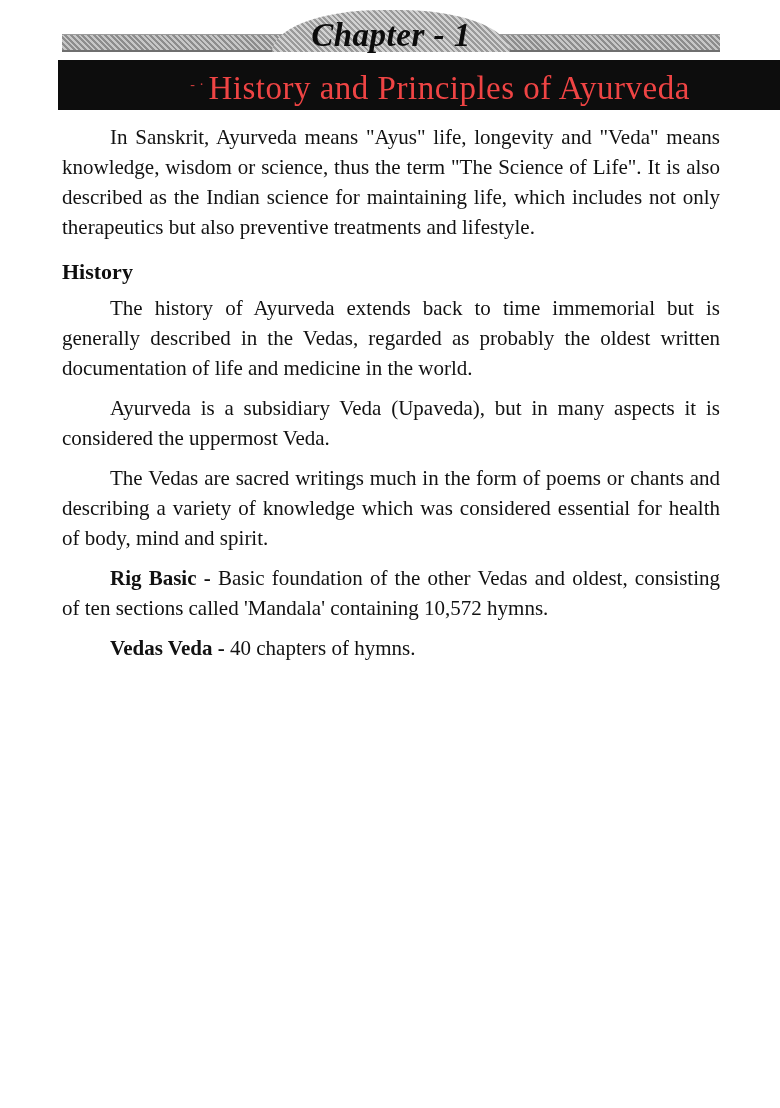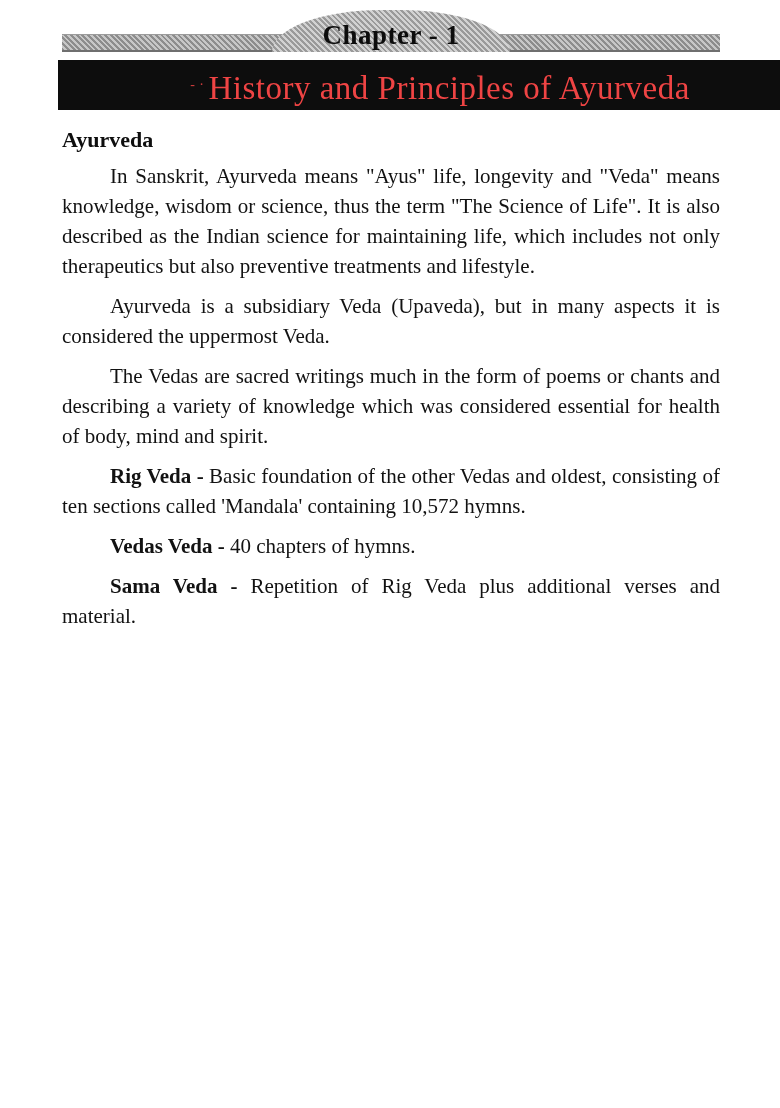--- a/index.html
+++ b/index.html
@@ -42,22 +42,23 @@
     width: 238px;
     height: 42px;
     border-top-left-radius: 120px 46px;
     border-top-right-radius: 120px 46px;
     background: repeating-linear-gradient(45deg, #9a9a9a 0 2px, #d2d2d2 2px 4px);
     display: flex;
     align-items: flex-end;
     justify-content: center;
   }
   .chapter-label {
+    font-style: italic;
     font-weight: bold;
-    font-size: 27px;
+    font-size: 33px;
     line-height: 26px;
     color: #0c0c0c;
     padding-bottom: 4px;
     letter-spacing: 0.5px;
   }
   
   .title-banner {
     margin: 8px 0 0 -4px;
     width: 764px;
     background: #0d0d0d;
@@ -107,29 +108,29 @@
     <div class="chapter-arch">
       <span class="chapter-label">Chapter - 1</span>
     </div>
   </header>
 
   <h1 class="title-banner"><span class="banner-artifact">- ·</span><span>History and Principles of Ayurveda</span></h1>
 
   <div class="content">
 
     <section>
-      <h2 class="sec-heading">Ayurveda</h2>
       <p class="para"><span>In Sanskrit, Ayurveda means "</span><span class="seg-it">Ayus</span><span>" life, longevity and "</span><span class="seg-it">Veda</span><span>" means knowledge, wisdom or science, thus the term "The Science of Life". It is also described as the Indian science for maintaining life, which includes not only therapeutics but also preventive treatments and lifestyle.</span></p>
     </section>
 
     <section>
+      <h2 class="sec-heading">History</h2>
+      <p class="para"><span>The history of Ayurveda extends back to time immemorial but is generally described in the Vedas, regarded as probably the oldest written documentation of life and medicine in the world.</span></p>
       <p class="para"><span>Ayurveda is a subsidiary Veda (Upaveda), but in many aspects it is considered the uppermost Veda.</span></p>
       <p class="para"><span>The Vedas are sacred writings much in the form of poems or chants and describing a variety of knowledge which was considered essential for health of body, mind and spirit.</span></p>
     </section>
 
     <section>
-      <p class="para"><span class="seg-b">Rig Veda - </span><span>Basic foundation of the other Vedas and oldest, consisting of ten sections called 'Mandala' containing 10,572 hymns.</span></p>
+      <p class="para"><span class="seg-b">Rig Basic - </span><span>Basic foundation of the other Vedas and oldest, consisting of ten sections called 'Mandala' containing 10,572 hymns.</span></p>
       <p class="para"><span class="seg-b">Vedas Veda - </span><span>40 chapters of hymns.</span></p>
-      <p class="para"><span class="seg-b">Sama Veda - </span><span>Repetition of Rig Veda plus additional verses and material.</span></p>
     </section>
 
   </div>
 </div>
 
 </body></html>

